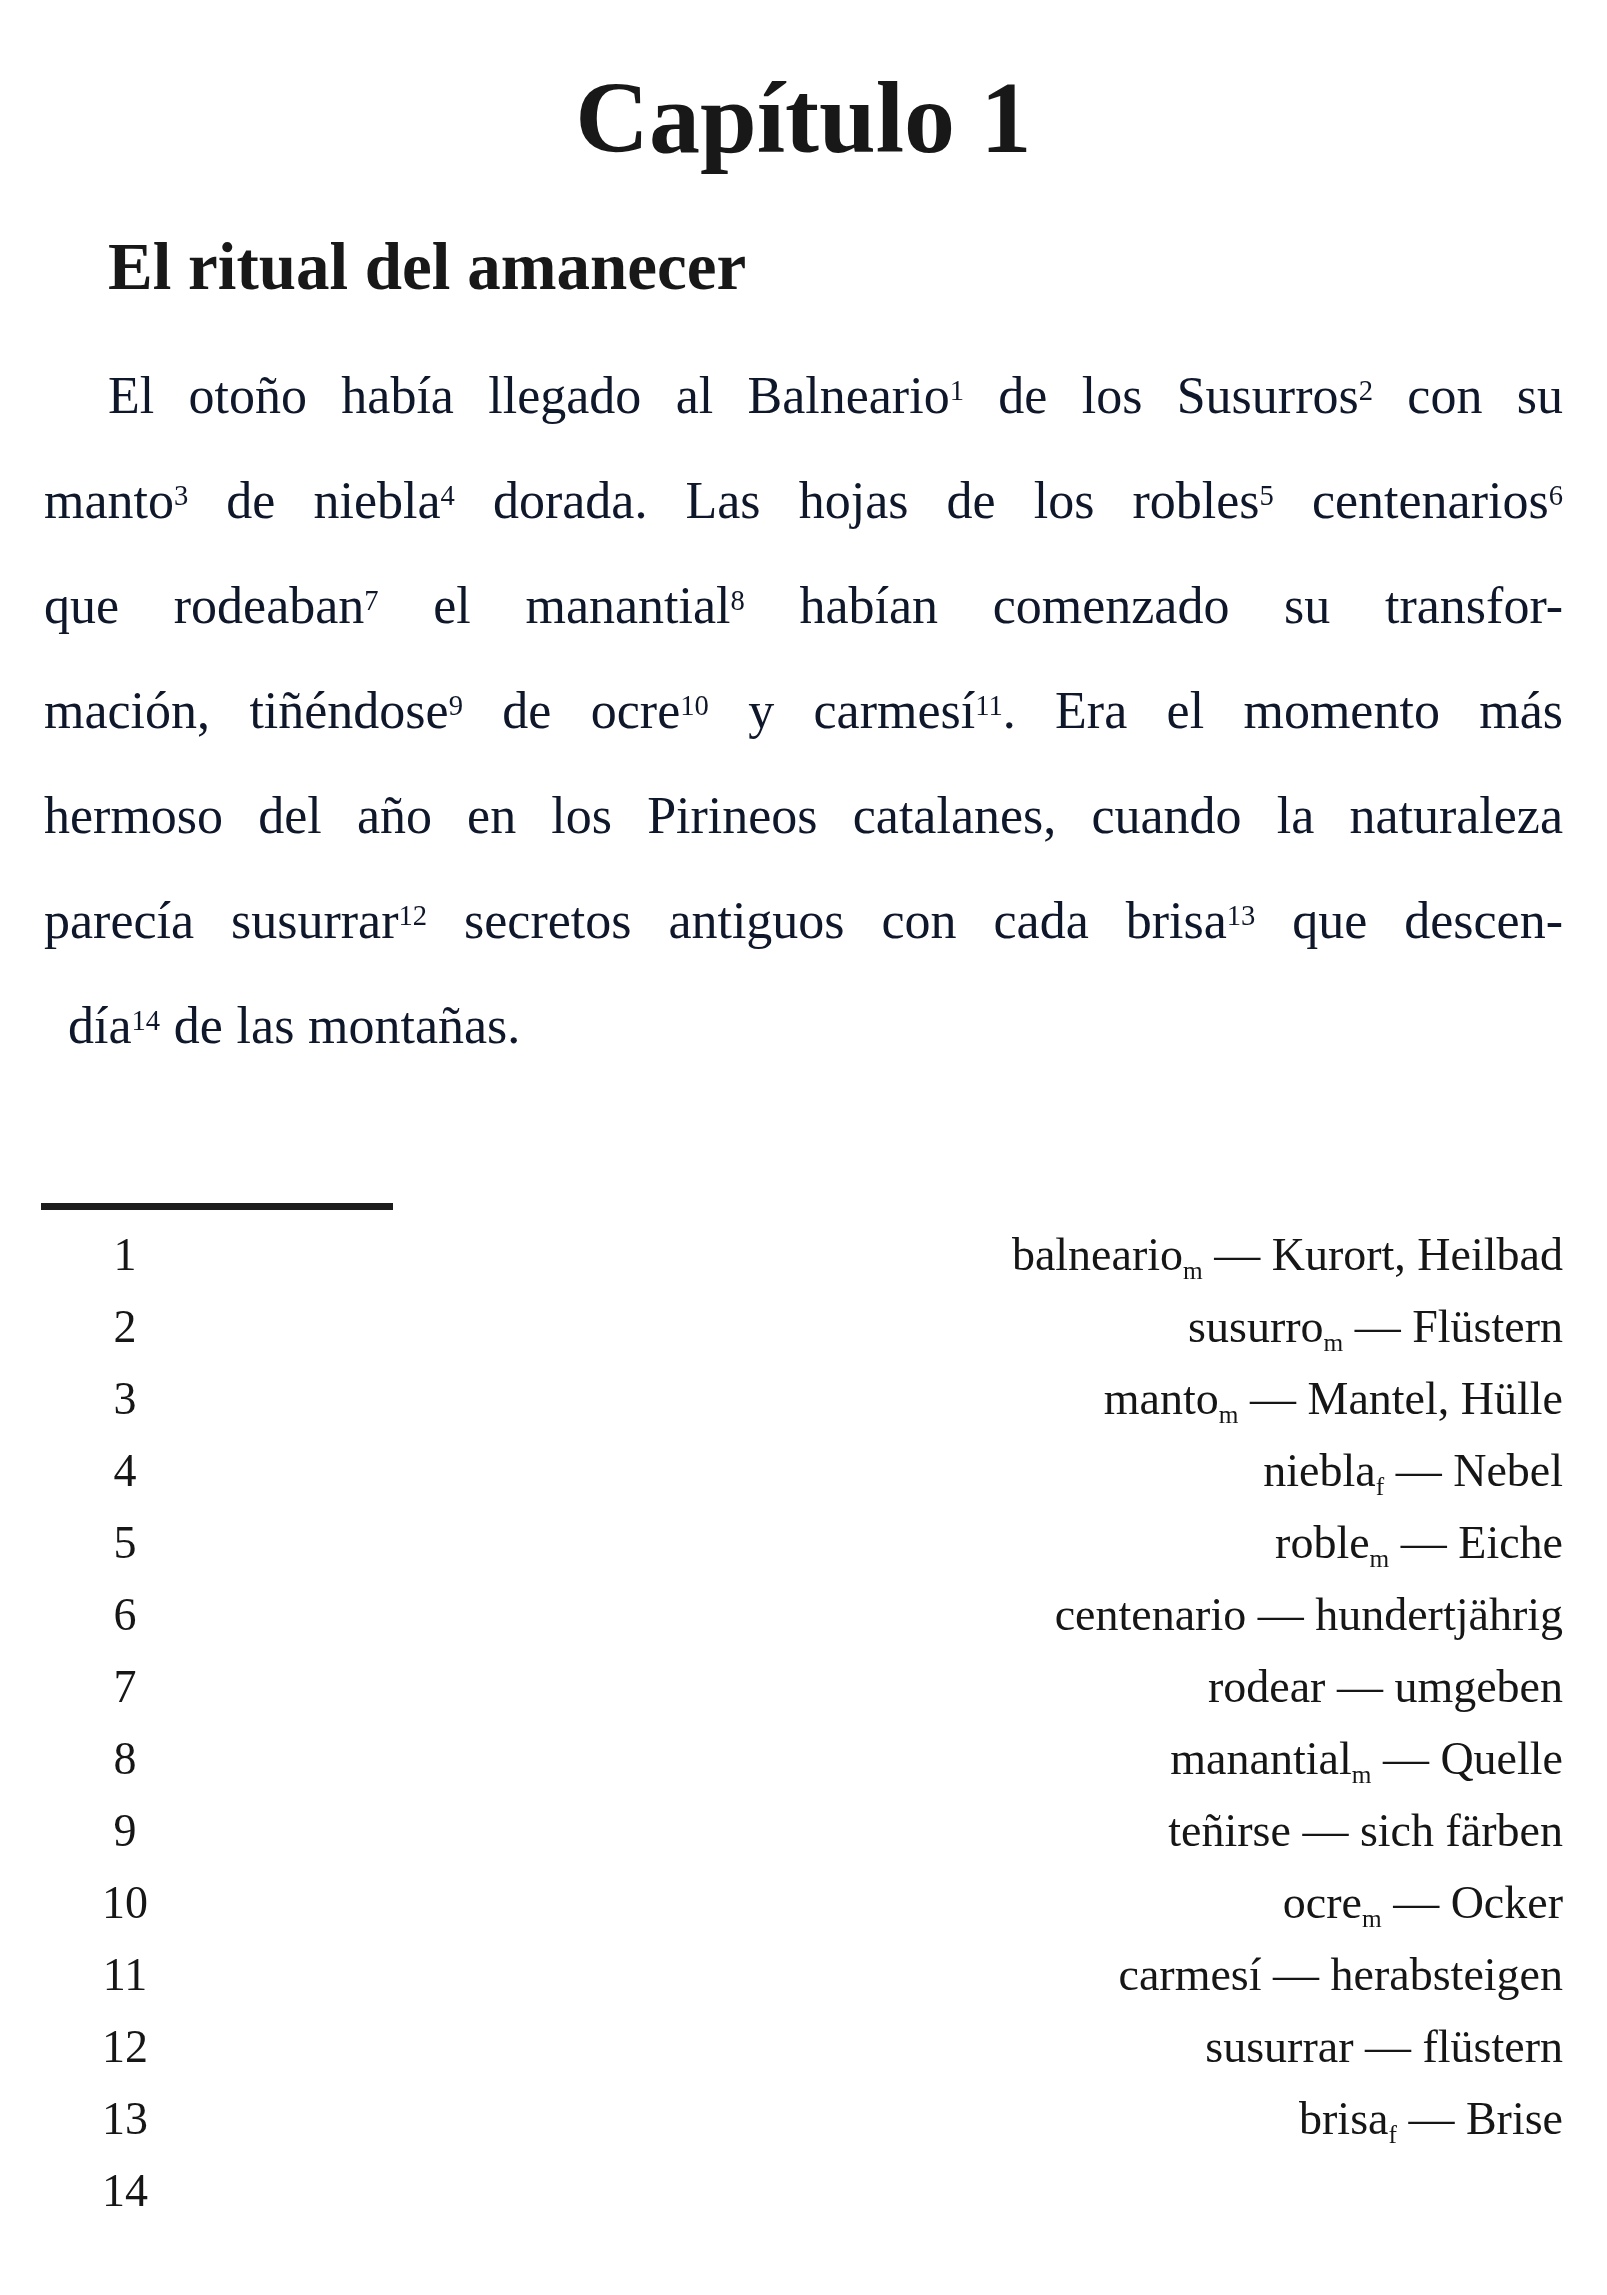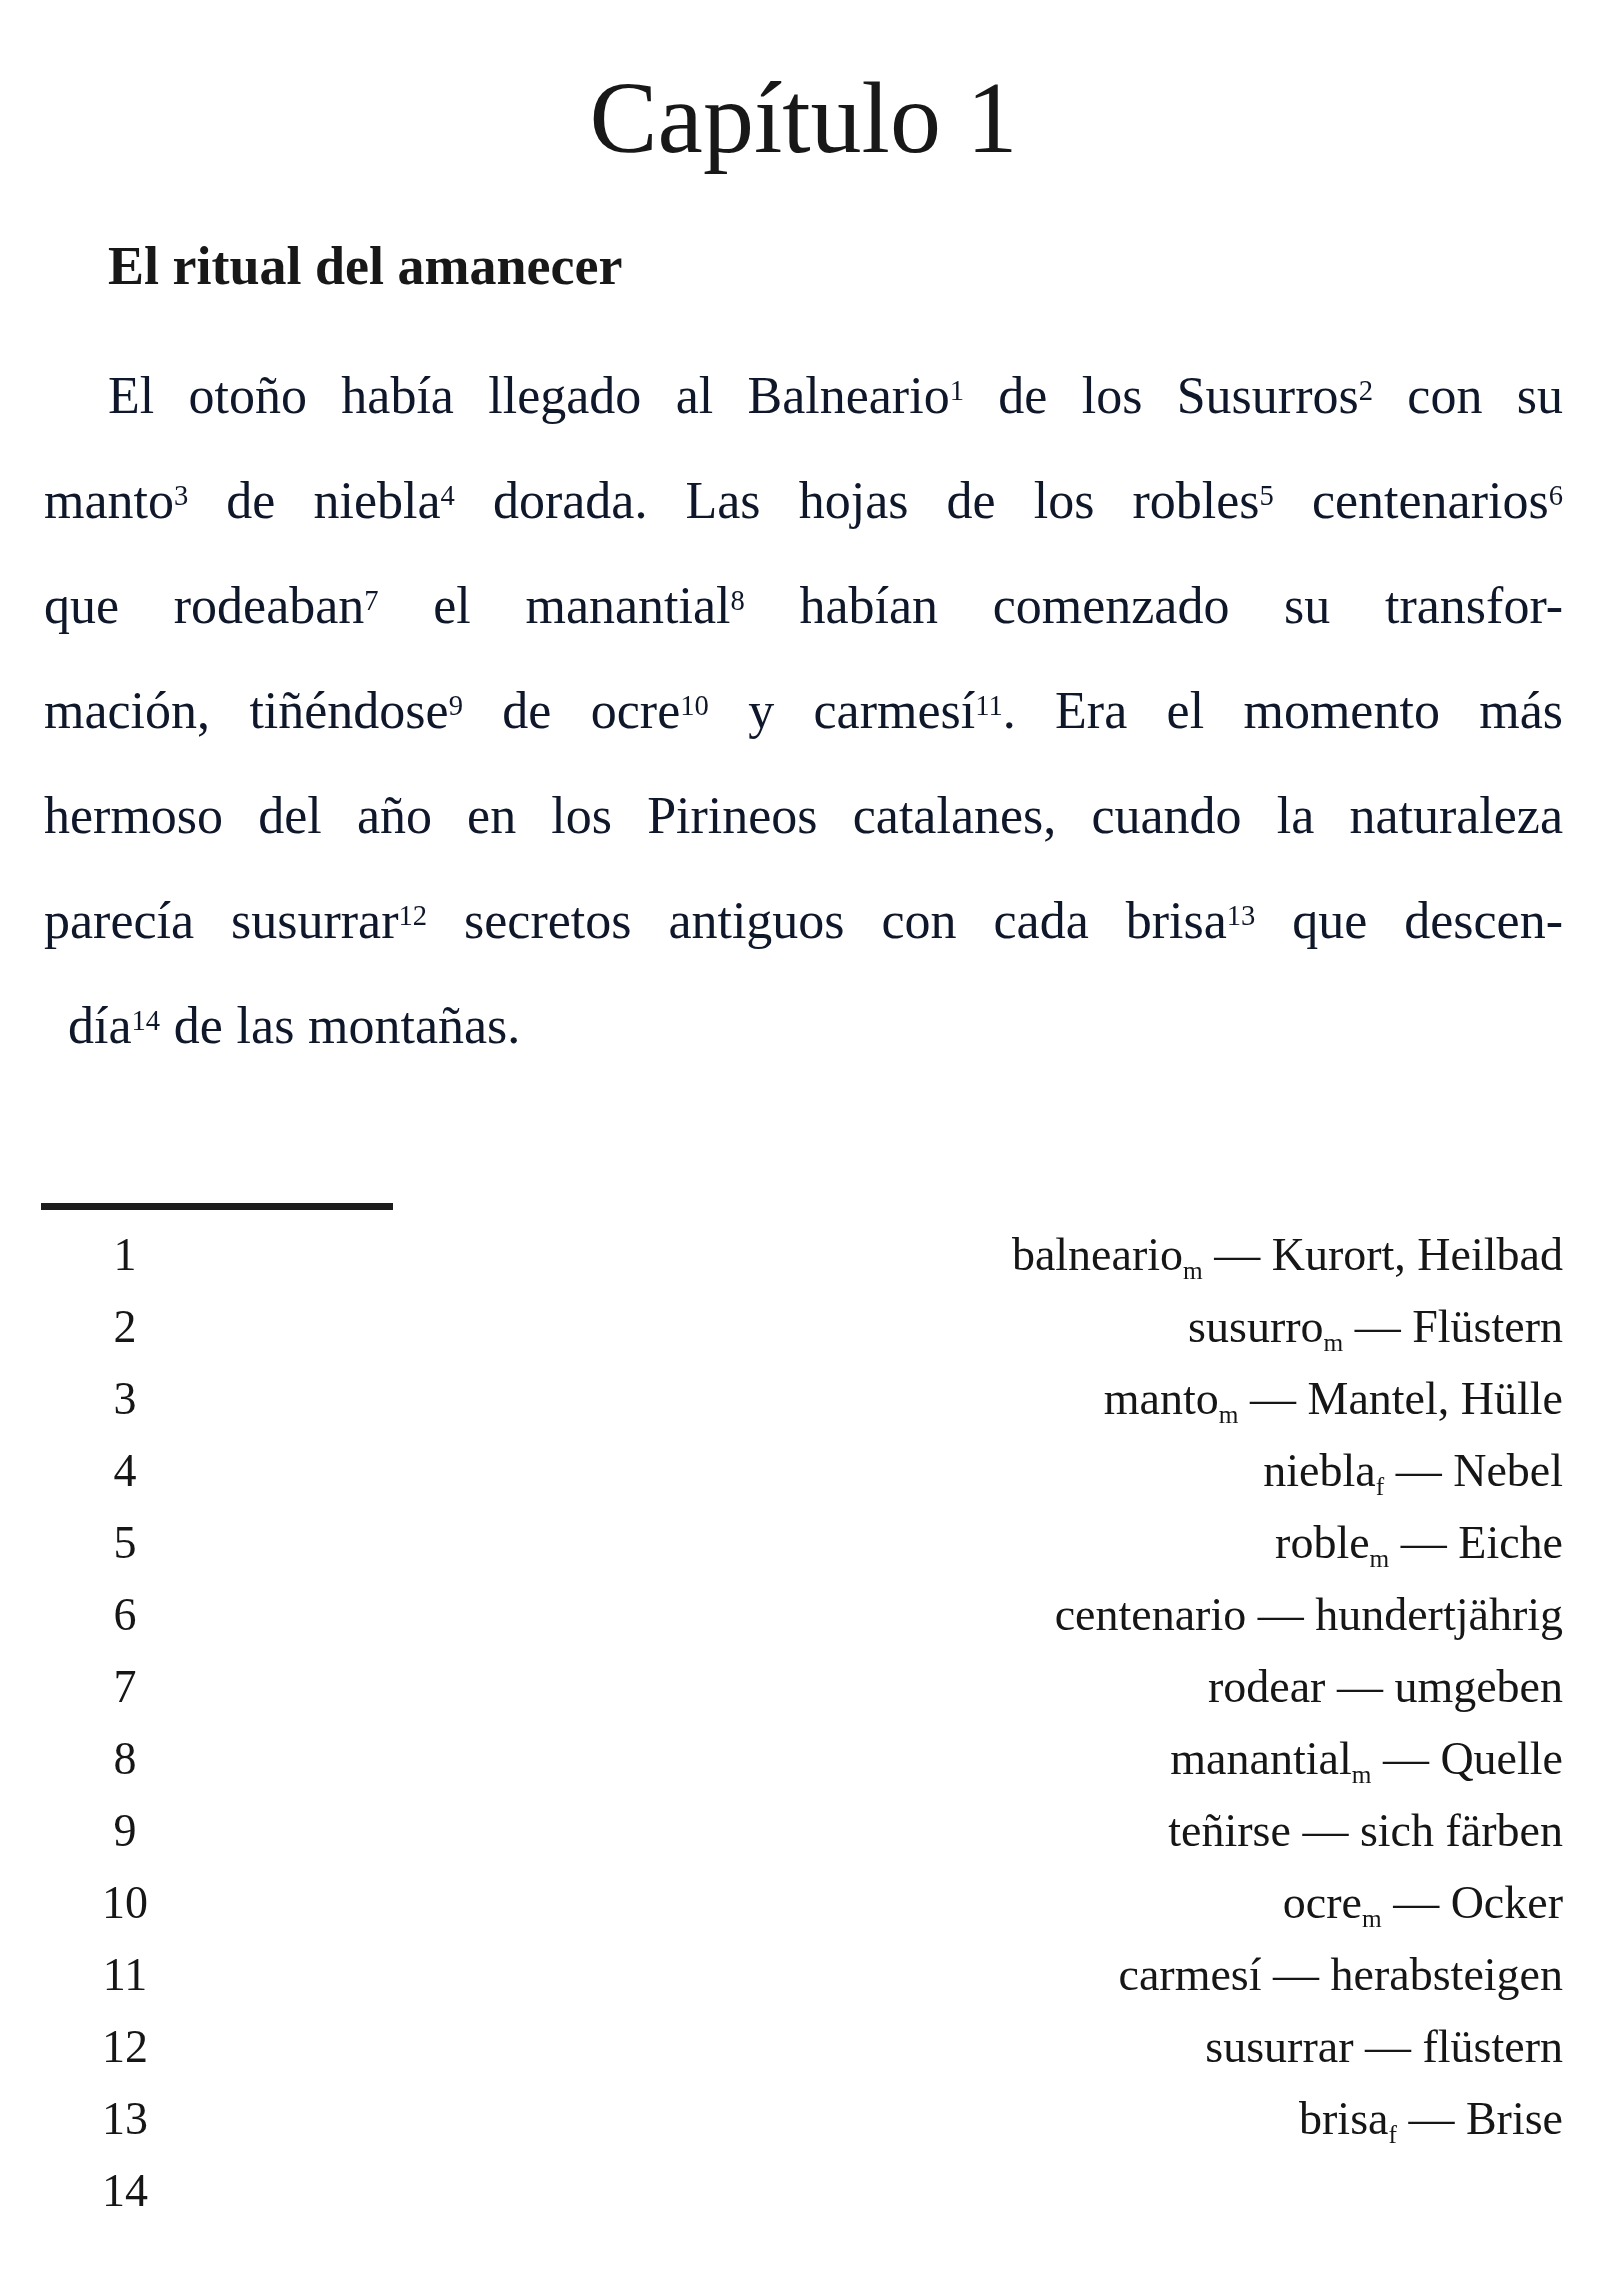--- a/index.html
+++ b/index.html
@@ -15,30 +15,30 @@
     color: #181818;
     font-family: "Liberation Serif", "DejaVu Serif", serif;
     box-sizing: border-box;
     padding: 0 44px;
     overflow: hidden;
   }
   .title {
     margin: 0;
     margin-top: 67px;
     font-size: 102px;
-    font-weight: 400;
+    font-weight: 700;
     line-height: 1;
     text-align: center;
     letter-spacing: 0;
   }
   .heading {
     margin: 0;
     margin-top: 65px;
     padding-left: 64px;
-    font-size: 54px;
+    font-size: 67px;
     font-weight: 700;
     line-height: 64px;
   }
   .paragraph {
     margin-top: 45px;
     font-size: 52px;
     color: #0f172a;
   }
   .para-line {
     line-height: 105px;

